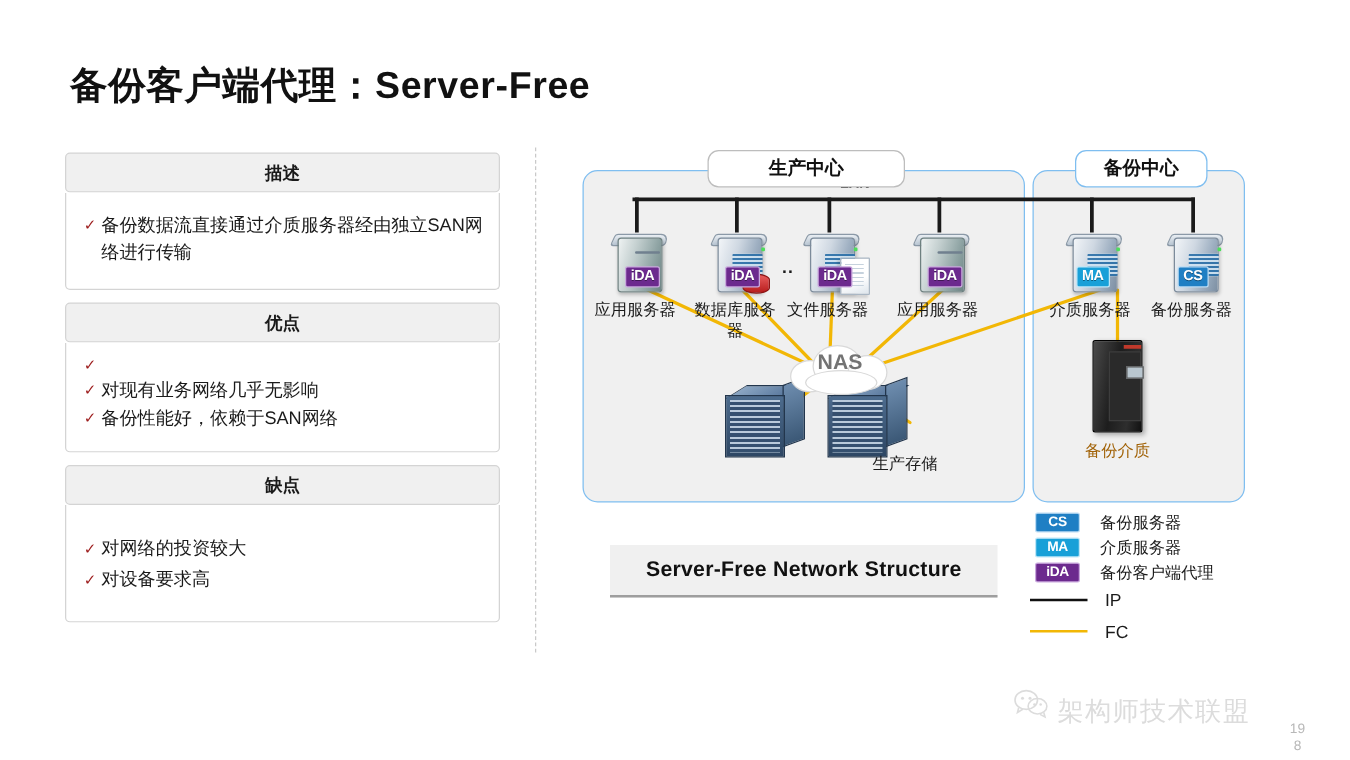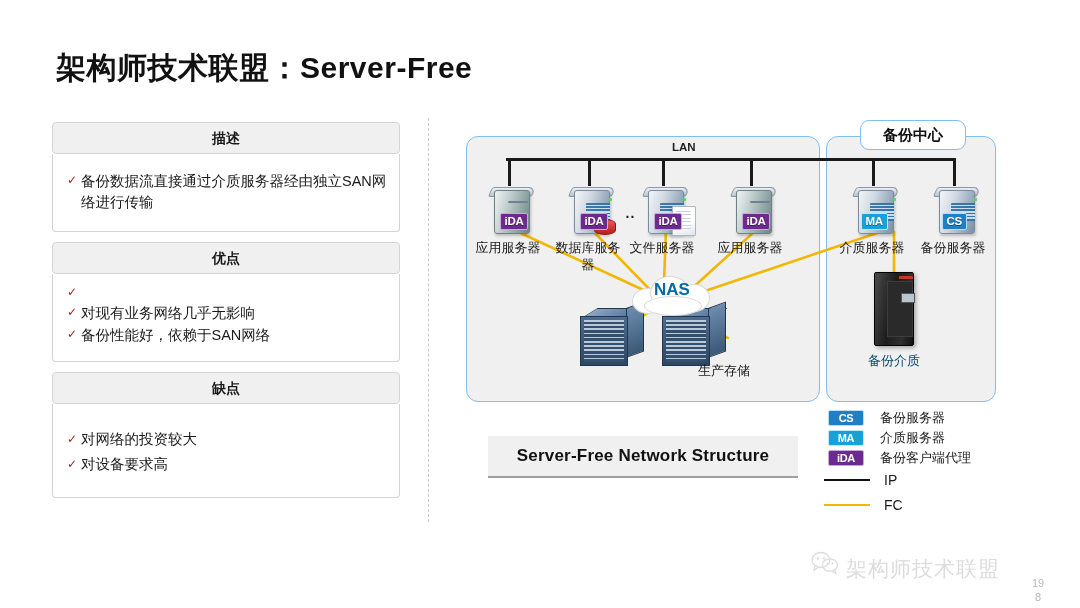--- a/index.html
+++ b/index.html
@@ -145,21 +145,21 @@
   .cloud{
     position:absolute;left:188px;top:160px;width:88px;height:44px;z-index:6;
   }
   .cloud .puff{position:absolute;background:#ffffff;border-radius:50%;border:1px solid #d9d9d9;}
   .cloud .c1{left:4px;top:16px;width:30px;height:24px;}
   .cloud .c2{left:22px;top:4px;width:38px;height:32px;}
   .cloud .c3{left:50px;top:12px;width:30px;height:26px;}
   .cloud .c4{left:16px;top:24px;width:56px;height:18px;}
   .cloud-txt{
     position:absolute;left:0;top:9px;width:88px;text-align:center;
-    font-size:17px;font-weight:bold;color:#0369a1;z-index:3;line-height:18px;
+    font-size:17px;font-weight:bold;color:#737373;z-index:3;line-height:18px;
     word-break:break-all;
   }
 
   
   .array{position:absolute;width:62px;height:56px;z-index:5;}
   .array .front{
     position:absolute;left:0;top:8px;width:46px;height:48px;
     background:linear-gradient(180deg,#4d6c8e,#2d4663);
     border:1px solid #223explicit;border:1px solid #22364d;
   }
@@ -188,21 +188,21 @@
     position:absolute;left:6px;top:0;width:38px;height:72px;
     background:linear-gradient(100deg,#4a4a4a 0%,#1d1d1d 45%,#2e2e2e 75%,#111 100%);
     border:1px solid #000;border-radius:2px;
     box-shadow:2px 2px 4px rgba(0,0,0,.3);
   }
   .tape .door{position:absolute;left:12px;top:8px;width:24px;height:54px;background:#2a2a2a;border:1px solid #3d3d3d;}
   .tape .scr{position:absolute;left:26px;top:20px;width:12px;height:8px;background:#b9c6cf;border:1px solid #555;}
   .tape .redmark{position:absolute;left:24px;top:3px;width:14px;height:3px;background:#c0392b;}
   .tape-cap{
     position:absolute;left:400px;top:240px;width:108px;text-align:center;
-    font-size:13px;color:#0c4a6e;z-index:5;
+    font-size:13px;color:#a16207;z-index:5;
   }
 
   
   .wires{position:absolute;left:0;top:0;width:640px;height:496px;z-index:3;pointer-events:none;}
 
   
   .banner{
     position:absolute;left:48px;top:324px;width:310px;height:40px;
     background:#f0f0f0;border-bottom:2px solid #9e9e9e;
     display:flex;align-items:center;justify-content:center;
@@ -236,21 +236,21 @@
   .pagenum{
     position:absolute;right:22px;bottom:4px;width:40px;text-align:center;
     font-size:11px;color:#b8b8b8;line-height:14px;
   }
 </style>
 </head>
 <body>
 
 <div class="slide">
 
-  <div class="title">架构师技术联盟：Server-Free</div>
+  <div class="title">备份客户端代理：Server-Free</div>
 
   <div class="left-panel">
 
     <div class="card">
       <div class="card-head">描述</div>
       <div class="card-body d-body">
         <div class="bullet">
           <span class="tick">✓</span>
           <span class="btext">备份数据流直接通过介质服务器经由独立SAN网络进行传输</span>
         </div>
@@ -290,20 +290,21 @@
 
   </div>
 
   <div class="divider"></div>
 
   <div class="diagram">
 
     <div class="zone zone-prod"></div>
     <div class="zone zone-bk"></div>
 
+    <div class="pill pill-prod">生产中心</div>
     <div class="pill pill-bk">备份中心</div>
 
     <div class="lan-label">LAN</div>
 
     <div class="lan-bus"></div>
     <div class="drop" style="left:68px;"></div>
     <div class="drop" style="left:148px;"></div>
     <div class="drop" style="left:222px;"></div>
     <div class="drop" style="left:310px;"></div>
     <div class="drop" style="left:432px;"></div>

